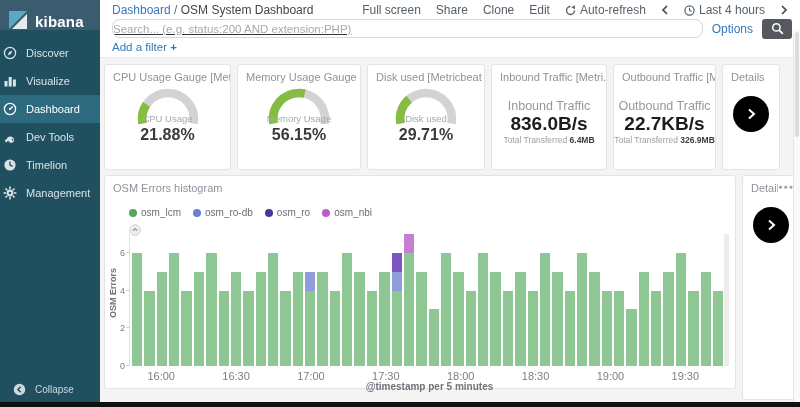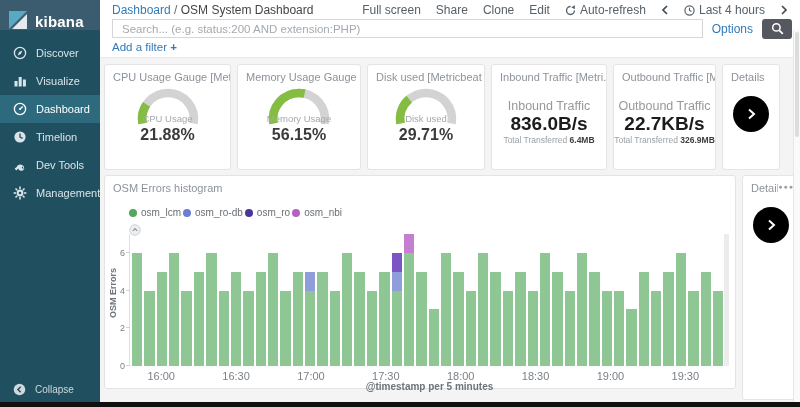--- a/index.html
+++ b/index.html
@@ -4,39 +4,39 @@
 <style>
   * { box-sizing: border-box; margin: 0; padding: 0; }
   html,body { width:800px; height:407px; overflow:hidden; }
   body { font-family:"Liberation Sans", sans-serif; background:#f4f4f4; position:relative; }
 
   
   .sidebar { position:absolute; left:0; top:0; bottom:0; width:100px; background:#20505f; z-index:5; }
   .logo { height:30px; background:#3b5b6e; display:flex; align-items:flex-end; gap:7px; padding-left:8px; cursor:pointer; }
   .brand { color:#fff; font-size:15px; font-weight:600; letter-spacing:.2px; }
   .nav { margin-top:9px; }
-  .nav-item { height:28px; display:flex; align-items:center; gap:9px; padding-left:13px;
+  .nav-item { height:28px; display:flex; align-items:center; gap:9px; padding-left:3px;
               color:#d9e4e9; font-size:11px; cursor:pointer; white-space:nowrap; }
   .nav-item.active { background:#2e6a7d; color:#fff; }
   .nav-item svg { flex:0 0 auto; }
   .collapse { position:absolute; bottom:11px; left:13px; display:flex; gap:9px; align-items:center;
               color:#cfd8dd; font-size:10px; cursor:pointer; }
 
   
   .main { margin-left:100px; position:relative; height:100%; }
   .header { background:#fff; }
   .hrow1 { height:16px; display:flex; justify-content:space-between; align-items:center; padding:4px 12px 0 12px; }
   .breadcrumb { font-size:12px; color:#6b6b6b; white-space:nowrap; }
   .breadcrumb .bc-link { color:#337ab7; cursor:pointer; }
   .breadcrumb .bc-cur { color:#444; }
   .menu { display:flex; align-items:center; gap:15px; font-size:12px; color:#55606a; white-space:nowrap; }
   .menu .m-item { cursor:pointer; display:flex; align-items:center; gap:4px; }
   .hrow2 { height:22px; display:flex; align-items:center; gap:9px; padding:3px 8px 0 12px; }
-  .search-input { flex:1; height:19px; border:1px solid #d6d6d6; border-radius:0; padding:0 9px;
-                  font-size:11.5px; color:#333; font-family:"Liberation Sans",sans-serif; outline:none; }
+  .search-input { flex:1; height:19px; border:1px solid #d6d6d6; border-radius:8px; padding:0 0;
+                  font-size:11.5px; color:#333; font-family:"Liberation Sans",sans-serif; outline:none;text-decoration:underline; }
   .search-input::placeholder { color:#a3aab1; }
   .options { color:#337ab7; font-size:12px; cursor:pointer; }
   .search-btn { width:30px; height:20px; background:#55585e; border:none; border-radius:3px;
                 display:flex; align-items:center; justify-content:center; cursor:pointer; }
   .filterbar { height:20px; padding:3px 12px 0; font-size:11.5px; border-bottom:1px solid #e9e9e9; background:#fff; }
   .addfilter { color:#337ab7; cursor:pointer; }
   .addfilter b { font-weight:bold; }
 
   
   .content { padding:6px 0 0 4px; }
@@ -64,21 +64,21 @@
   .circle-btn { width:36px; height:36px; border-radius:50%; background:#000; display:flex;
                 align-items:center; justify-content:center; margin:13px auto 0; cursor:pointer; }
 
   
   .row2 { display:flex; gap:6px; margin-top:5px; }
   .p-chart { flex:1; height:214px; }
   .p-details2 { width:58px; height:225px; }
   .d2-head { display:flex; justify-content:space-between; align-items:flex-start; padding-right:5px; }
   .ellipsis { font-size:7px; letter-spacing:1px; color:#9aa0a5; padding-top:7px; cursor:pointer; }
 
-  .legend { position:absolute; left:24px; top:31px; display:flex; gap:2px; align-items:center;
+  .legend { position:absolute; left:24px; top:31px; display:flex; gap:12px; align-items:center;
             font-size:10px; color:#6a6f75; }
   .legend-item { display:flex; align-items:center; gap:4px; cursor:pointer; }
   .legend-dot { width:8px; height:8px; border-radius:50%; }
   .legend-toggle { position:absolute; left:24px; top:46px; cursor:pointer; }
 
   .ylab { position:absolute; left:3px; top:92px; writing-mode:vertical-rl; transform:rotate(180deg);
           font-size:9px; font-weight:bold; color:#6d737a; }
   .plot { position:absolute; left:24px; right:6px; top:58px; bottom:22px; border-left:1px solid #dfe3e6; }
   .bars { position:absolute; left:2px; right:6px; top:0; bottom:0; display:flex; align-items:flex-end; gap:2px; }
   .bar { flex:1; height:100%; display:flex; flex-direction:column-reverse; cursor:pointer; }
@@ -132,33 +132,33 @@
             <circle cx="7" cy="7" r="5.6" fill="none" stroke="#fff" stroke-width="1.3"></circle>
             <line x1="7" y1="7" x2="9.8" y2="4.4" stroke="#fff" stroke-width="1.3"></line>
             <circle cx="7" cy="7" r="1" fill="#fff"></circle>
           </svg>
         </span>
         <span>Dashboard</span>
       </div>
       <div class="nav-item">
         <span style="display: flex;">
           <svg width="14" height="14" viewBox="0 0 14 14">
+            <path d="M11.8 3.2 A3.4 3.4 0 1 0 9 10.4 L10.8 12.4 12.6 10.6 10.4 8.8 A3.4 3.4 0 0 0 11.8 3.2 L9.6 5.4 8.4 4.2 Z" fill="#d9e4e9" transform="rotate(90 7 7)"></path>
+          </svg>
+        </span>
+        <span>Dev Tools</span>
+      </div>
+      <div class="nav-item">
+        <span style="display: flex;">
+          <svg width="14" height="14" viewBox="0 0 14 14">
             <circle cx="7" cy="7" r="5.6" fill="#d9e4e9"></circle>
             <polyline points="7,3.6 7,7 9.6,8.4" fill="none" stroke="#20505f" stroke-width="1.3"></polyline>
           </svg>
         </span>
         <span>Timelion</span>
-      </div>
-      <div class="nav-item">
-        <span style="display: flex;">
-          <svg width="14" height="14" viewBox="0 0 14 14">
-            <path d="M11.8 3.2 A3.4 3.4 0 1 0 9 10.4 L10.8 12.4 12.6 10.6 10.4 8.8 A3.4 3.4 0 0 0 11.8 3.2 L9.6 5.4 8.4 4.2 Z" fill="#d9e4e9" transform="rotate(90 7 7)"></path>
-          </svg>
-        </span>
-        <span>Dev Tools</span>
       </div>
       <div class="nav-item">
         <span style="display: flex;">
           <svg width="14" height="14" viewBox="0 0 14 14">
             <g stroke="#d9e4e9" stroke-width="1.6">
               <line x1="7" y1="0.6" x2="7" y2="3"></line>
               <line x1="7" y1="11" x2="7" y2="13.4"></line>
               <line x1="0.6" y1="7" x2="3" y2="7"></line>
               <line x1="11" y1="7" x2="13.4" y2="7"></line>
               <line x1="2.5" y1="2.5" x2="4.2" y2="4.2"></line>

